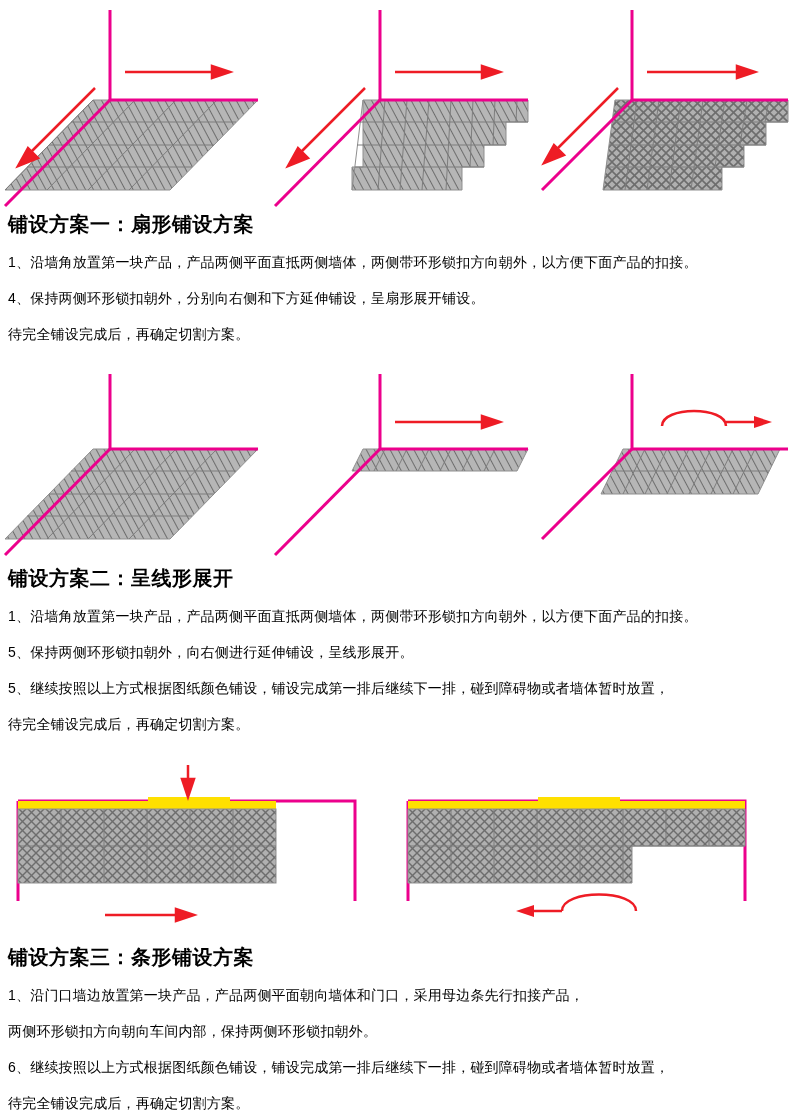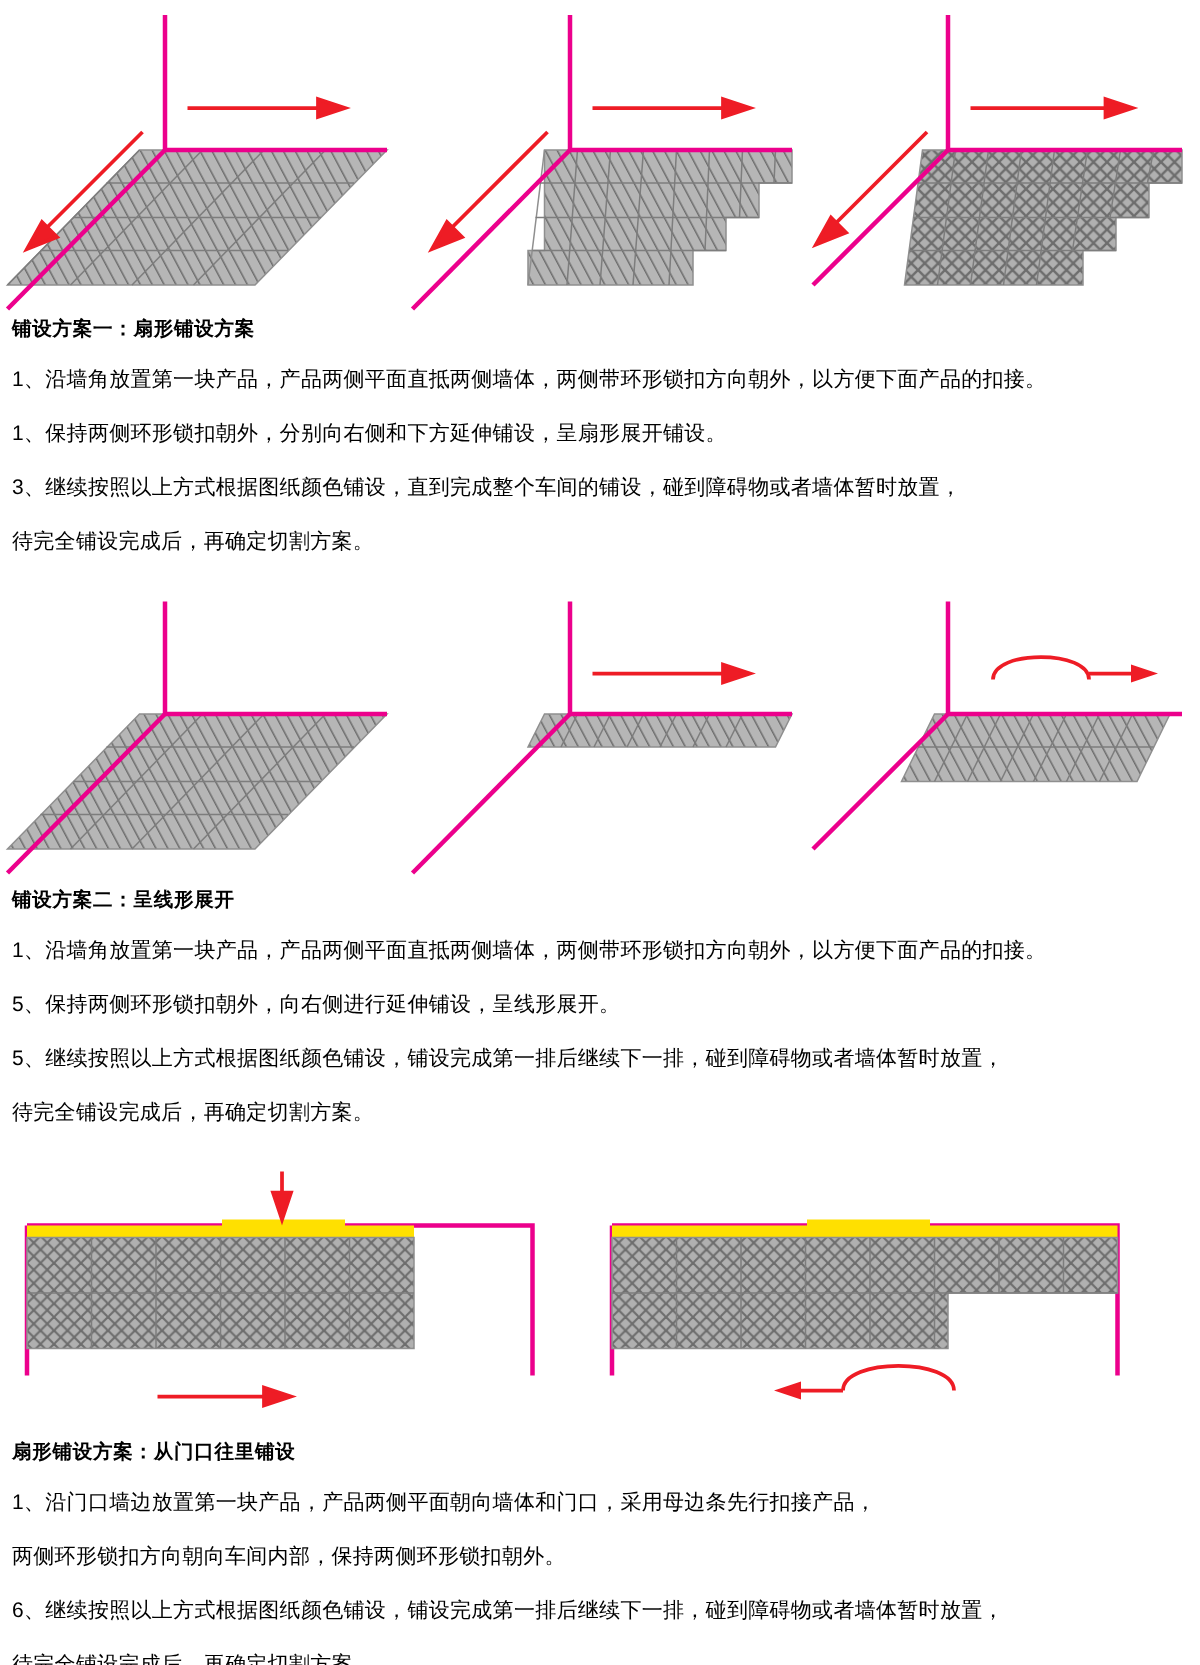--- a/index.html
+++ b/index.html
@@ -22,21 +22,21 @@
   }
   .figrow {
     position: relative;
     width: 800px;
   }
   .fig {
     position: absolute;
     top: 0;
   }
   .heading {
-    font-size: 13px;
+    font-size: 20px;
     font-weight: bold;
     letter-spacing: 0.5px;
     margin: 0 0 10px 4px;
     line-height: 1.4;
   }
   .para {
     font-size: 14px;
     line-height: 1.72;
     margin: 12px 0 1px 4px;
     letter-spacing: 0.2px;
@@ -147,22 +147,21 @@
           <line x1="78" y1="88" x2="14" y2="152"></line>
           <polygon points="4,163 24,155 14,145"></polygon>
         </g>
       </svg>
     </div>
   </div>
 
   <div class="text-block">
     <div class="heading">铺设方案一：扇形铺设方案</div>
     <div class="para">1、沿墙角放置第一块产品，产品两侧平面直抵两侧墙体，两侧带环形锁扣方向朝外，以方便下面产品的扣接。</div>
-    <div class="para">1、保持两侧环形锁扣朝外，分别向右侧和下方延伸铺设，呈扇形展开铺设。</div>
-    <div class="para">3、继续按照以上方式根据图纸颜色铺设，直到完成整个车间的铺设，碰到障碍物或者墙体暂时放置，</div>
+    <div class="para">4、保持两侧环形锁扣朝外，分别向右侧和下方延伸铺设，呈扇形展开铺设。</div>
     <div class="para">待完全铺设完成后，再确定切割方案。</div>
   </div>
 
   <div class="figrow" style="height:190px;margin-top:28px;">
 
     <div class="fig" style="left:0px;top:0px;">
       <svg width="270" height="185" viewBox="0 0 270 185">
         <defs>
           <pattern id="hatchD" width="7" height="7" patternTransform="rotate(-28)" patternUnits="userSpaceOnUse">
             <rect width="7" height="7" fill="#b6b6b6"></rect>
@@ -315,20 +314,20 @@
         <g stroke="#ee1c25" stroke-width="2.5" fill="none">
           <path d="M246,148 C246,126 172,126 172,148"></path>
           <line x1="172" y1="148" x2="140" y2="148"></line>
         </g>
         <polygon points="126,148 144,142 144,154" fill="#ee1c25"></polygon>
       </svg>
     </div>
   </div>
 
   <div class="text-block">
-    <div class="heading">扇形铺设方案：从门口往里铺设</div>
+    <div class="heading">铺设方案三：条形铺设方案</div>
     <div class="para">1、沿门口墙边放置第一块产品，产品两侧平面朝向墙体和门口，采用母边条先行扣接产品，</div>
     <div class="para">两侧环形锁扣方向朝向车间内部，保持两侧环形锁扣朝外。</div>
     <div class="para">6、继续按照以上方式根据图纸颜色铺设，铺设完成第一排后继续下一排，碰到障碍物或者墙体暂时放置，</div>
     <div class="para">待完全铺设完成后，再确定切割方案。</div>
   </div>
 
 </div>
 
 </body></html>

